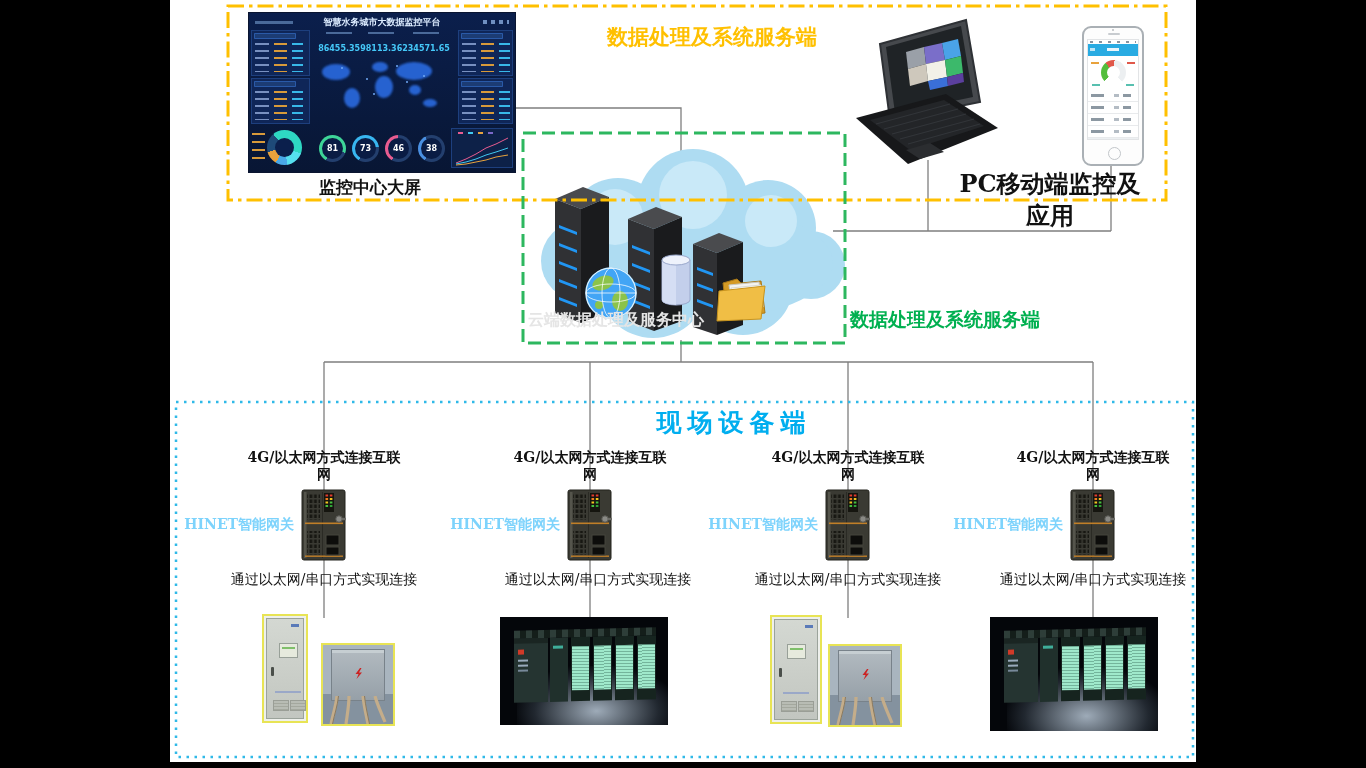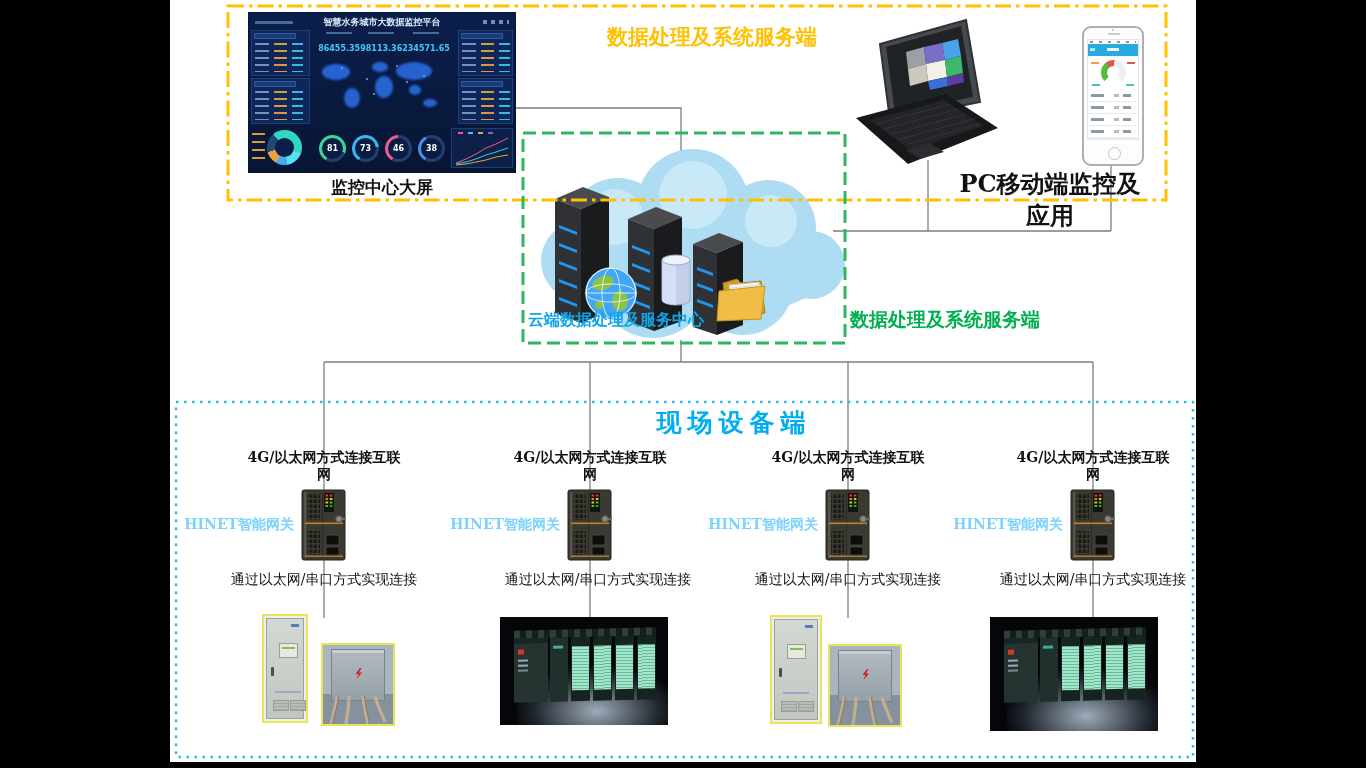--- a/index.html
+++ b/index.html
@@ -119,21 +119,21 @@
   .plc .psu u{position:absolute;left:4px;top:16px;width:10px;height:2px;background:#9ab;box-shadow:0 5px 0 #9ab,0 10px 0 #789;}
   .plc .cpu{width:18px;margin-left:2px;background:#20302c;position:relative;}
   .plc .cpu i{position:absolute;left:3px;top:8px;width:10px;height:3px;background:#3fae9a;}
   .plc .io{width:20px;margin-left:3px;background:#16241f;position:relative;}
   .plc .io i{position:absolute;left:1.5px;top:9px;width:17px;height:44px;background:#9fe9cb;
        background-image:repeating-linear-gradient(rgba(15,60,45,.3) 0 1px,transparent 1px 3px);}
 
   
   .lap{position:absolute;left:850px;top:16px;z-index:2;}
   .cloudbox{position:absolute;left:523px;top:133px;z-index:2;}
-  .cloudlbl{position:absolute;left:528px;top:310px;font-size:16px;font-weight:bold;color:#0ea5e9;z-index:3;text-align:right;}
+  .cloudlbl{position:absolute;left:528px;top:310px;font-size:16px;font-weight:bold;color:#e5e5e5;z-index:3;text-align:right;}
 </style>
 </head>
 <body>
 
 <div class="stage">
   <div class="slide"></div>
 
   <svg class="layer z1" width="1366" height="768">
     <g stroke="#7f7f7f" stroke-width="1.3" fill="none">
       <path d="M516,108 H681 V176"></path>
@@ -237,21 +237,21 @@
           </g>
         <g fill="#e8a33d">
             <rect x="26" y="3" width="5" height="2"></rect>
           </g>
         <g fill="#7b68c8">
             <rect x="36" y="3" width="5" height="2"></rect>
           </g>
       </svg>
     </div>
   </div>
-  <div class="caption" style="left:248px;top:176px;width:268px;font-size:17px;">监控中心大屏</div>
+  <div class="caption" style="left:236px;top:176px;width:268px;font-size:17px;">监控中心大屏</div>
 
   <svg class="lap" width="154" height="152" viewBox="0 0 154 152">
     <polygon points="30,28 116,4 130,86 40,104" fill="#46494d" stroke="#2e3135" stroke-width="2"></polygon>
     <polygon points="36,31 111,10 123,81 45,97" fill="#1f2326"></polygon>
     <g>
       <polygon points="56,36 74,31 76,48 58,53" fill="#9aa0a8"></polygon>
       <polygon points="74,31 92,27 95,44 76,48" fill="#7a6ec9"></polygon>
       <polygon points="92,27 108,23 111,40 95,44" fill="#4aa3e8"></polygon>
       <polygon points="58,53 76,48 78,65 60,70" fill="#cec8bc"></polygon>
       <polygon points="76,48 95,44 97,61 78,65" fill="#f2f1e8"></polygon>

